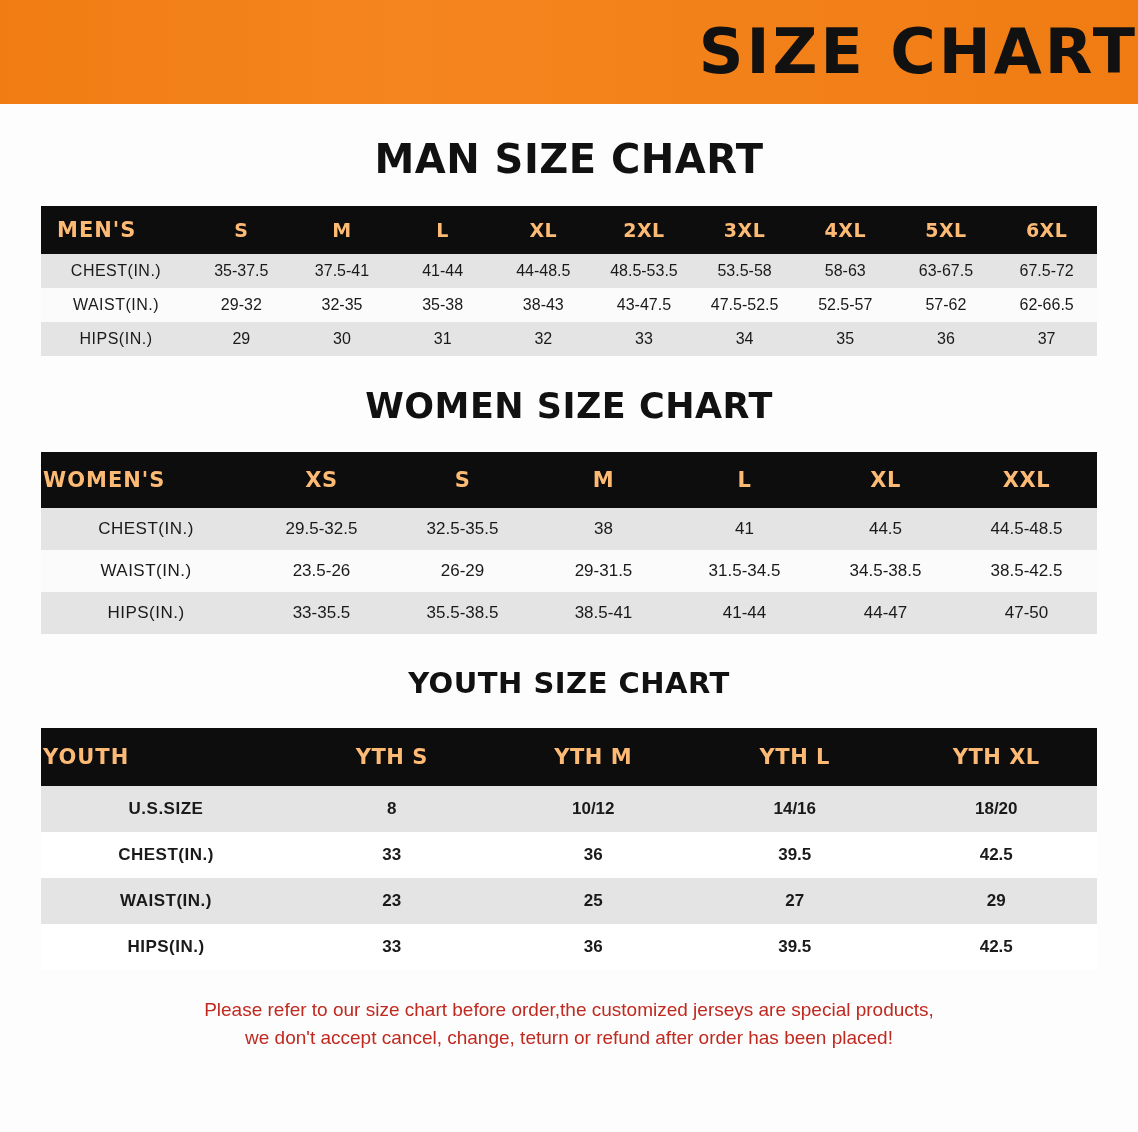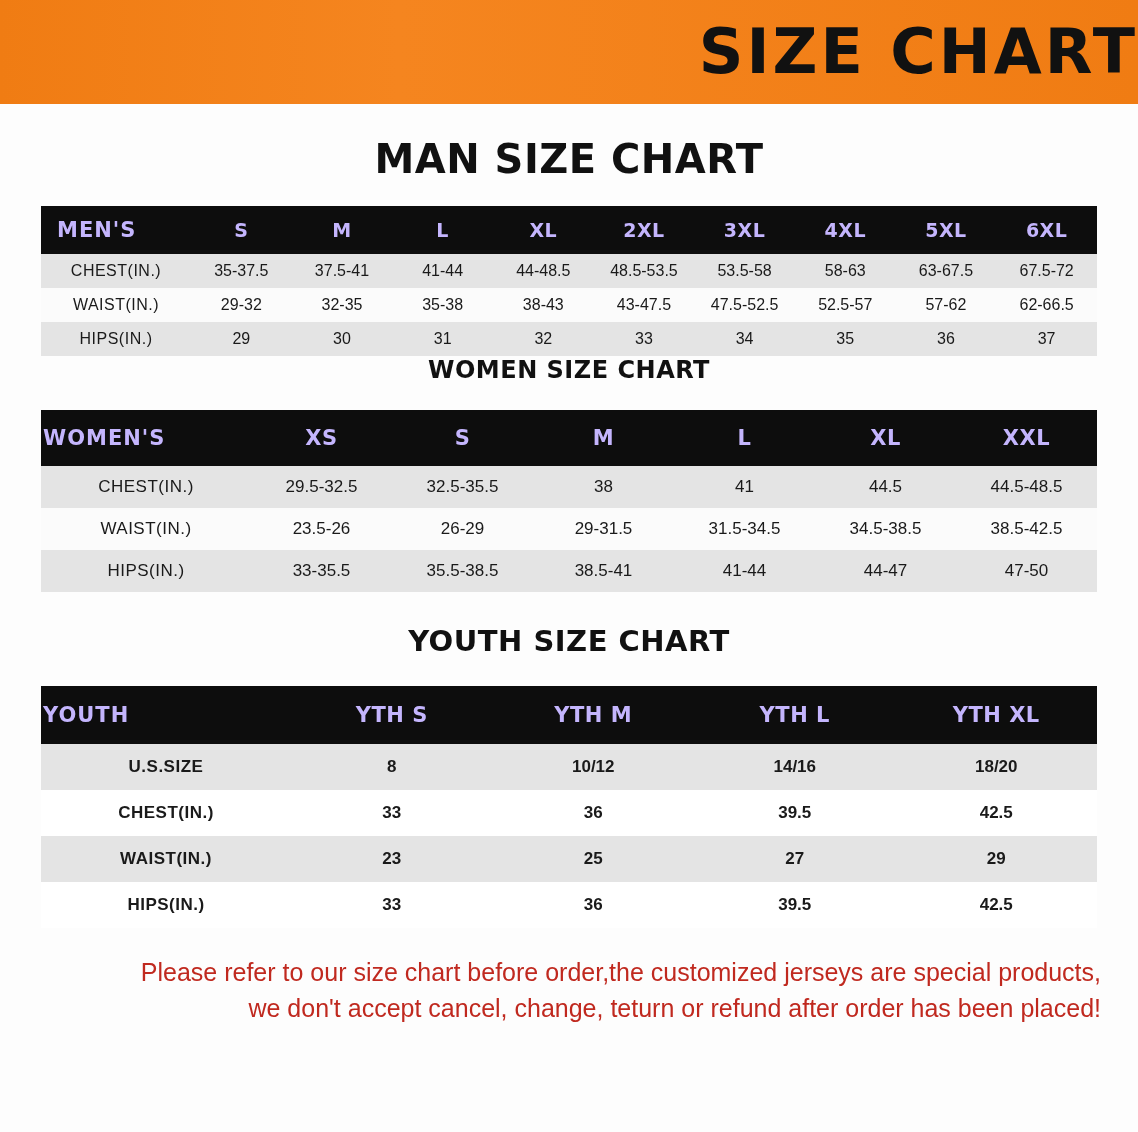--- a/index.html
+++ b/index.html
@@ -41,36 +41,36 @@
 
   
   .section-heading {
     text-align: center;
     font-family: "DejaVu Sans", sans-serif;
     font-weight: bold;
     color: #111111;
     letter-spacing: 0.5px;
   }
   .h-man   { font-size: 40px; margin-top: 32px; }
-  .h-women { font-size: 24px; }
+  .h-women { font-size: 35px; margin-top: 30px; }
   .h-youth { font-size: 29px; margin-top: 32px; }
 
   
   .table-wrap {
     margin: 0 auto;
     width: 1056px;
   }
   table.size {
     border-collapse: collapse;
     width: 100%;
     table-layout: fixed;
   }
   table.size thead th {
     background: #0d0d0d;
-    color: #c4b5fd;
+    color: #fdba74;
     font-family: "DejaVu Sans", sans-serif;
     font-weight: bold;
     font-size: 19px;
     padding: 12px 2px;
     text-align: center;
     letter-spacing: 0.5px;
   }
   table.size thead th.rowlabel-head {
     text-align: left;
     padding-left: 16px;
@@ -108,23 +108,23 @@
   .spacer-men   { height: 24px; }
   .spacer-women { height: 26px; }
   .spacer-youth { height: 28px; }
 
   
   .note {
     margin: 26px auto 4px auto;
     width: 1064px;
     color: #c0291f;
     font-family: "Liberation Sans", sans-serif;
-    font-size: 25px;
+    font-size: 19px;
     line-height: 1.45;
-    text-align: right;
+    text-align: center;
   }
   .note .line { display: block; }
 </style>
 </head>
 <body>
 
 <div class="page">
 
   <div class="banner">
     <div class="banner-title">SIZE CHART</div>

